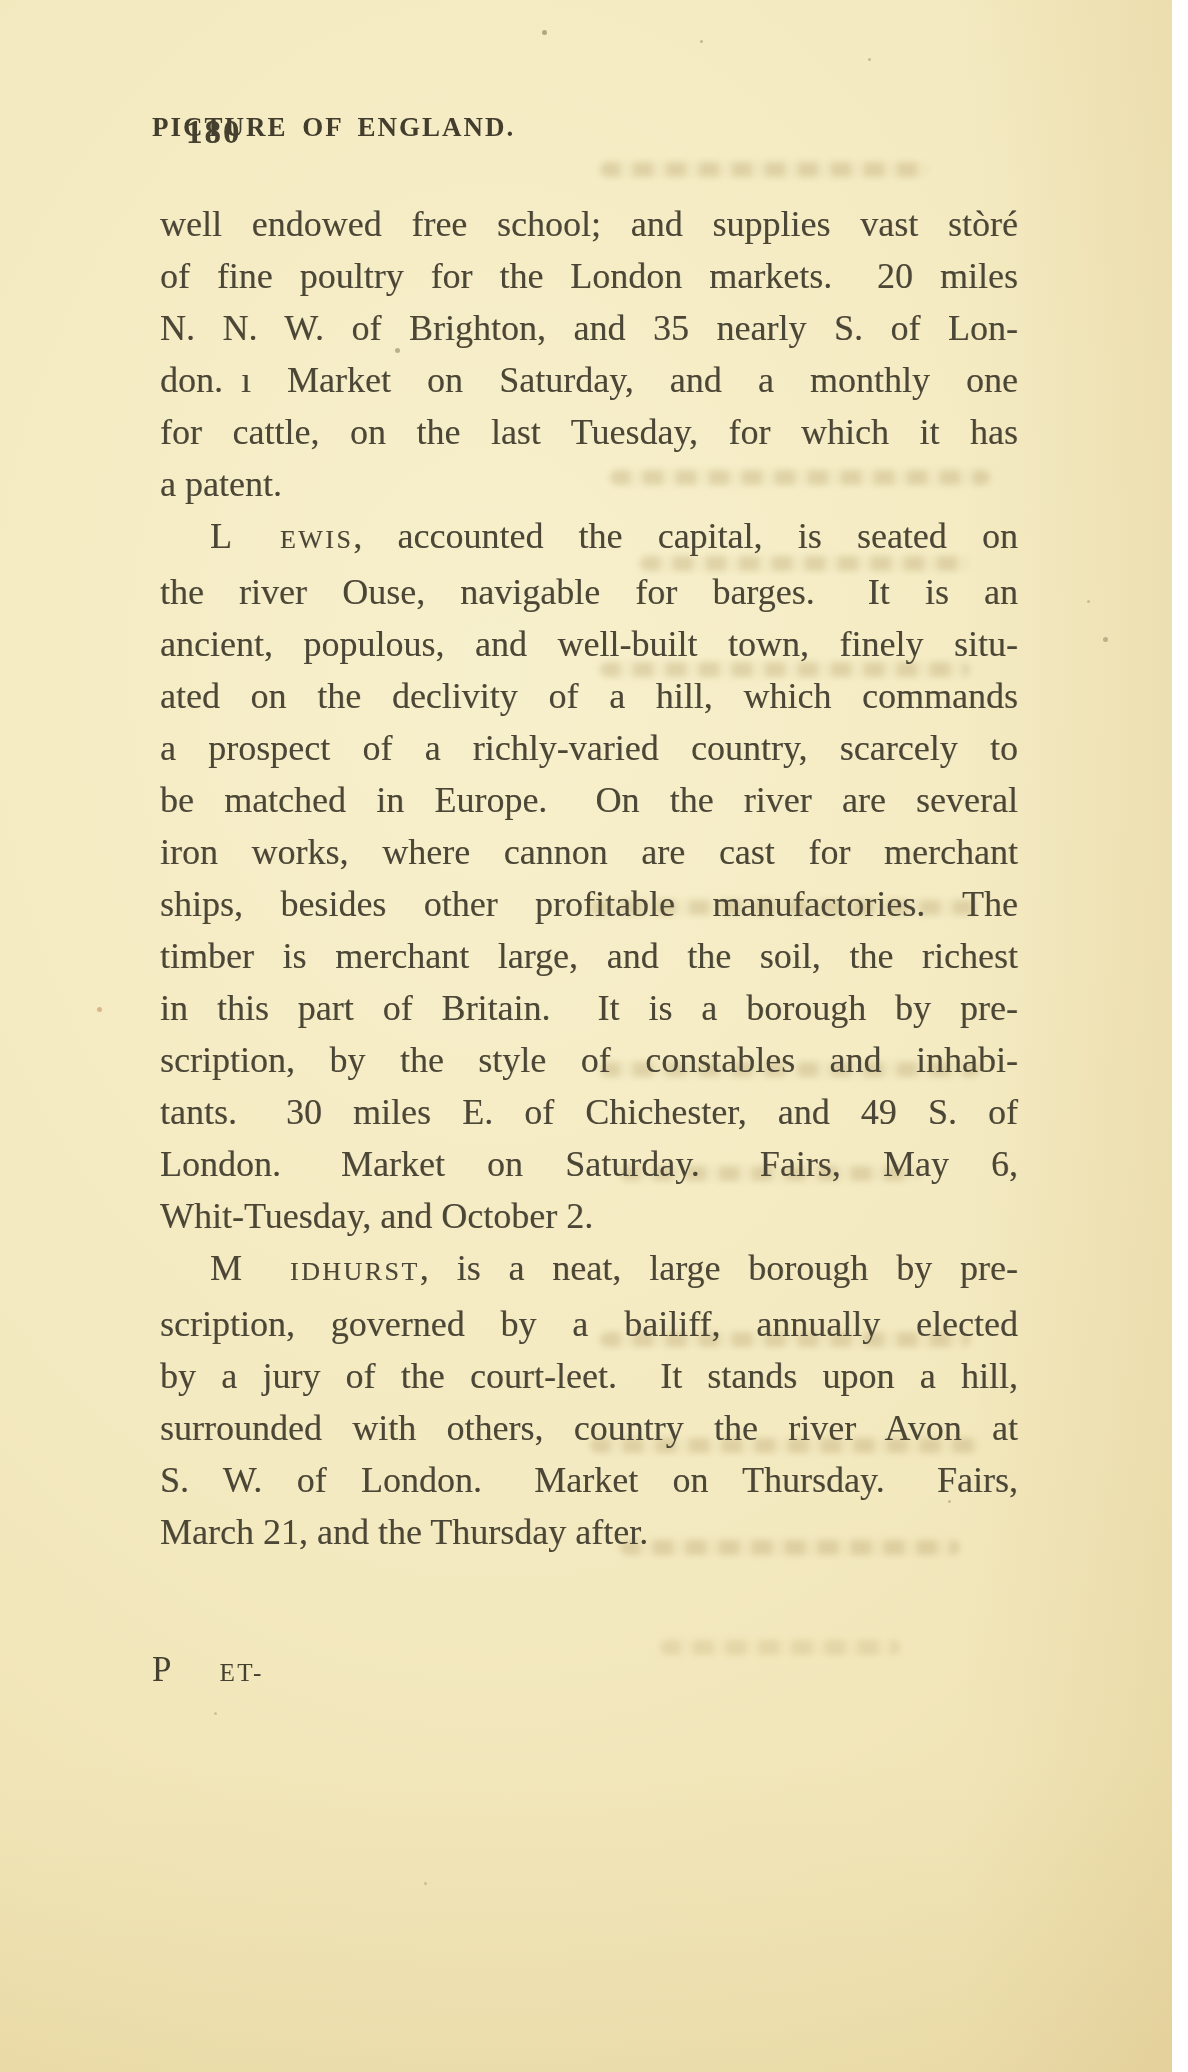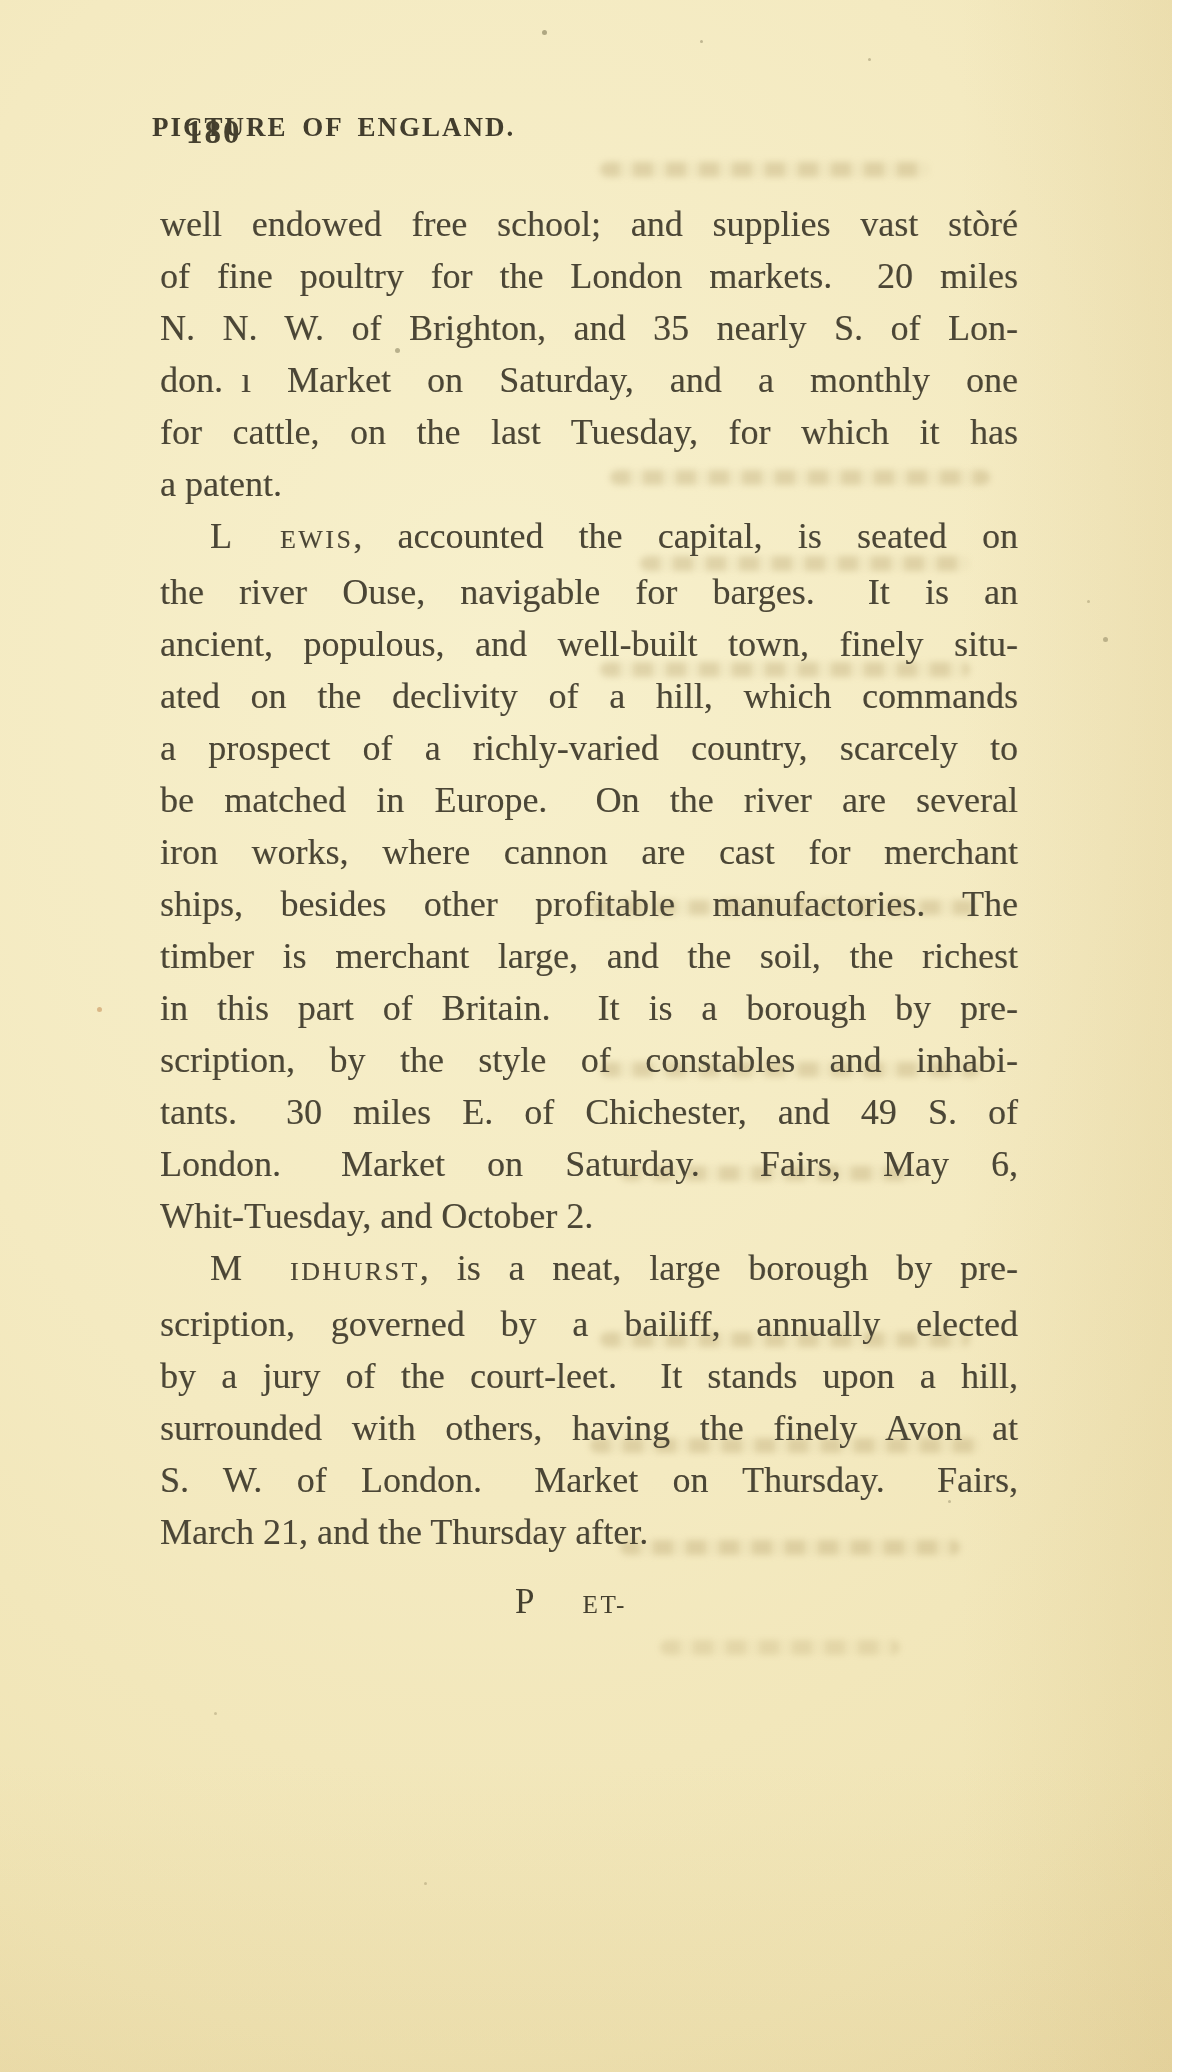--- a/index.html
+++ b/index.html
@@ -32,23 +32,23 @@
   .bodytext {
     position: absolute; left: 160px; top: 198px; width: 858px;
     font-size: 36px; line-height: 52px; color: #4b4636;
     text-shadow: 0.4px 0.4px 0 rgba(90,84,62,0.35);
   }
   .line { white-space: pre-wrap; }
   .line.j { text-align: justify; text-align-last: justify; }
   .line.indent { text-indent: 50px; }
   .sc { text-transform: uppercase; font-size: 0.72em; letter-spacing: 2.5px; margin-left: 48px; }
   .catchword {
-    position: absolute; left: 152px; top: 1576px; width: 858px;
+    position: absolute; left: 152px; top: 1644px; width: 858px;
     box-sizing: border-box; padding-right: 20px;
-    text-align: center; font-size: 35px; line-height: 52px; color: #45402f;
+    text-align: left; font-size: 35px; line-height: 52px; color: #45402f;
   }
   .smudge {
     position: absolute; height: 15px; border-radius: 8px;
     background: repeating-linear-gradient(90deg, rgba(172,150,94,0.30) 0 20px, rgba(172,150,94,0.06) 20px 33px);
     filter: blur(3px);
   }
   .specks {
     position: absolute; left: 0; top: 0; width: 3px; height: 3px; border-radius: 50%;
     background: transparent;
     box-shadow:
@@ -105,20 +105,20 @@
       <div class="line j">ships, besides other profitable manufactories. The</div>
       <div class="line j">timber is merchant large, and the soil, the richest</div>
       <div class="line j">in this part of Britain.  It is a borough by pre-</div>
       <div class="line j">scription, by the style of constables and inhabi-</div>
       <div class="line j">tants.  30 miles E. of Chichester, and 49 S. of</div>
       <div class="line j">London.  Market on Saturday.  Fairs, May 6,</div>
       <div class="line">Whit-Tuesday, and October 2.</div>
       <div class="line j indent"><span class="cap">M</span><span class="sc">idhurst</span>, is a neat, large borough by pre-</div>
       <div class="line j">scription, governed by a bailiff, annually elected</div>
       <div class="line j">by a jury of the court-leet.  It stands upon a hill,</div>
-      <div class="line j">surrounded with others, having the finely Avon at</div>
+      <div class="line j">surrounded with others, country the river Avon at</div>
       <div class="line j">S. W. of London.  Market on Thursday.  Fairs,</div>
       <div class="line">March 21, and the Thursday after.</div>
     </div>
 
   <div class="catchword"><span class="cap">P</span><span class="sc">et-</span></div>
 
 </div>
 
 </body></html>

